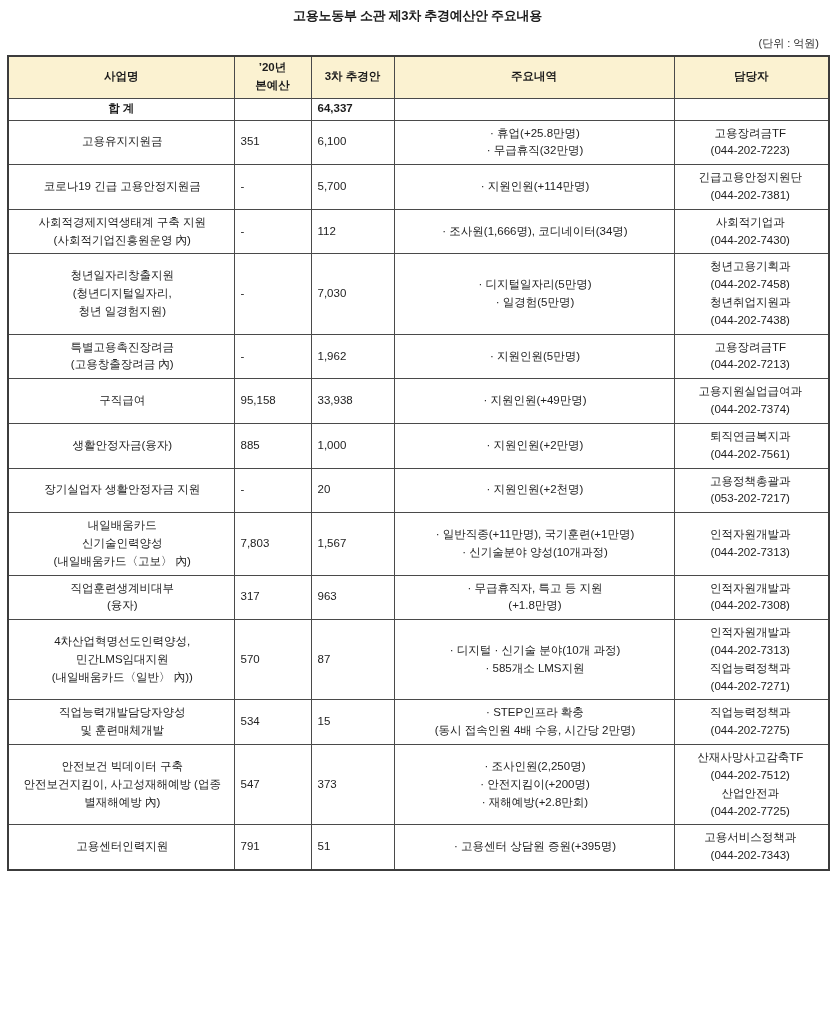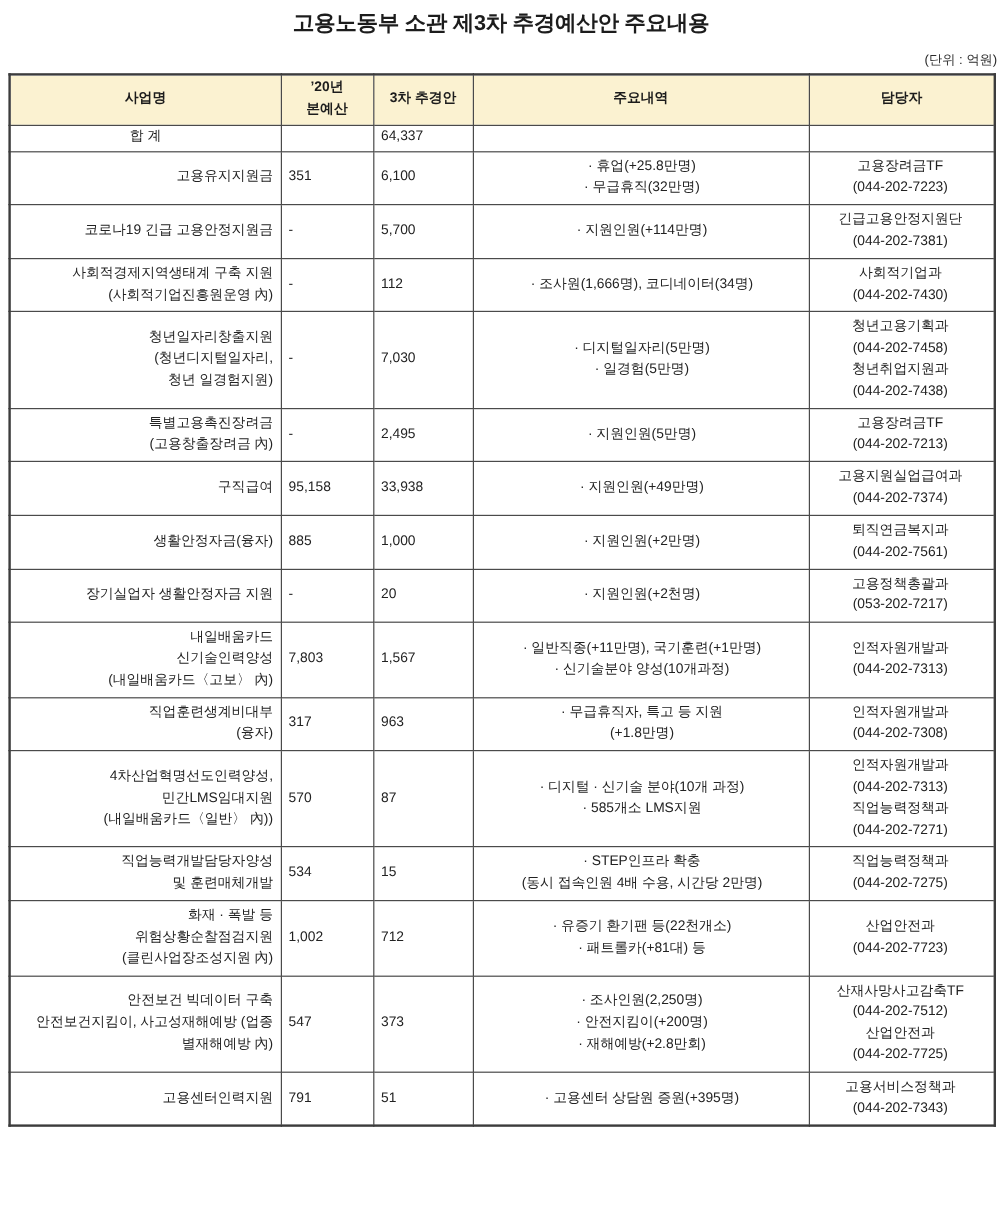--- a/index.html
+++ b/index.html
@@ -5,30 +5,30 @@
   * { margin: 0; padding: 0; box-sizing: border-box; }
   html, body {
     width: 835px;
     background: #ffffff;
     font-family: "Liberation Sans", "DejaVu Sans", sans-serif;
     color: #222222;
   }
   .page { width: 835px; min-height: 1013px; padding-top: 7px; }
   .doc-title {
     text-align: center;
-    font-size: 18px;
+    font-size: 13px;
     font-weight: bold;
     color: #1c1c1c;
     letter-spacing: -0.3px;
   }
   .unit-note {
     text-align: right;
     font-size: 11px;
     color: #2a2a2a;
-    margin: 11px 4px 4px 0;
+    margin: 11px 16px 4px 0;
   }
   table.budget-table {
     border-collapse: collapse;
     table-layout: fixed;
     width: 821px;
     margin: 0 auto 0 7px;
     border: 2px solid #3c3c3c;
   }
   col.c-name { width: 226px; }
   col.c-budget { width: 77px; }
@@ -45,28 +45,28 @@
   }
   thead th {
     background: #FBF2D1;
     font-weight: bold;
     height: 42px;
     text-align: center;
     padding: 2px 4px;
     color: #1c1c1c;
   }
   tr.total-row td {
-    font-weight: normal;
+    font-weight: bold;
     height: 22px;
     padding: 1px 6px;
     color: #1c1c1c;
   }
   tr.total-row td.cell-name { text-align: center; }
   tbody td { padding: 4px 6px; }
-  td.cell-name { text-align: right; padding-left: 8px; }
+  td.cell-name { text-align: center; padding-left: 8px; }
   td.cell-num { text-align: left; }
   td.cell-details { text-align: center; padding-left: 8px; }
   td.cell-contact { text-align: center; padding-left: 0; padding-right: 2px; }
 </style>
 </head>
 <body>
 
 <div class="page">
 
   <div class="doc-title">고용노동부 소관 제3차 추경예산안 주요내용</div>
@@ -135,21 +135,21 @@
 · 일경험(5만명)</td>
           <td class="cell-contact">청년고용기획과
 (044-202-7458)
 청년취업지원과
 (044-202-7438)</td>
         </tr>
         <tr>
           <td class="cell-name">특별고용촉진장려금
 (고용창출장려금 內)</td>
           <td class="cell-num">-</td>
-          <td class="cell-num">2,495</td>
+          <td class="cell-num">1,962</td>
           <td class="cell-details">· 지원인원(5만명)</td>
           <td class="cell-contact">고용장려금TF
 (044-202-7213)</td>
         </tr>
         <tr>
           <td class="cell-name">구직급여</td>
           <td class="cell-num">95,158</td>
           <td class="cell-num">33,938</td>
           <td class="cell-details">· 지원인원(+49만명)</td>
           <td class="cell-contact">고용지원실업급여과
@@ -207,31 +207,20 @@
         </tr>
         <tr>
           <td class="cell-name">직업능력개발담당자양성
 및 훈련매체개발</td>
           <td class="cell-num">534</td>
           <td class="cell-num">15</td>
           <td class="cell-details">· STEP인프라 확충
 (동시 접속인원 4배 수용, 시간당 2만명)</td>
           <td class="cell-contact">직업능력정책과
 (044-202-7275)</td>
-        </tr>
-        <tr>
-          <td class="cell-name">화재 · 폭발 등
-위험상황순찰점검지원
-(클린사업장조성지원 內)</td>
-          <td class="cell-num">1,002</td>
-          <td class="cell-num">712</td>
-          <td class="cell-details">· 유증기 환기팬 등(22천개소)
-· 패트롤카(+81대) 등</td>
-          <td class="cell-contact">산업안전과
-(044-202-7723)</td>
         </tr>
         <tr>
           <td class="cell-name">안전보건 빅데이터 구축
 안전보건지킴이, 사고성재해예방 (업종
 별재해예방 內)</td>
           <td class="cell-num">547</td>
           <td class="cell-num">373</td>
           <td class="cell-details">· 조사인원(2,250명)
 · 안전지킴이(+200명)
 · 재해예방(+2.8만회)</td>

